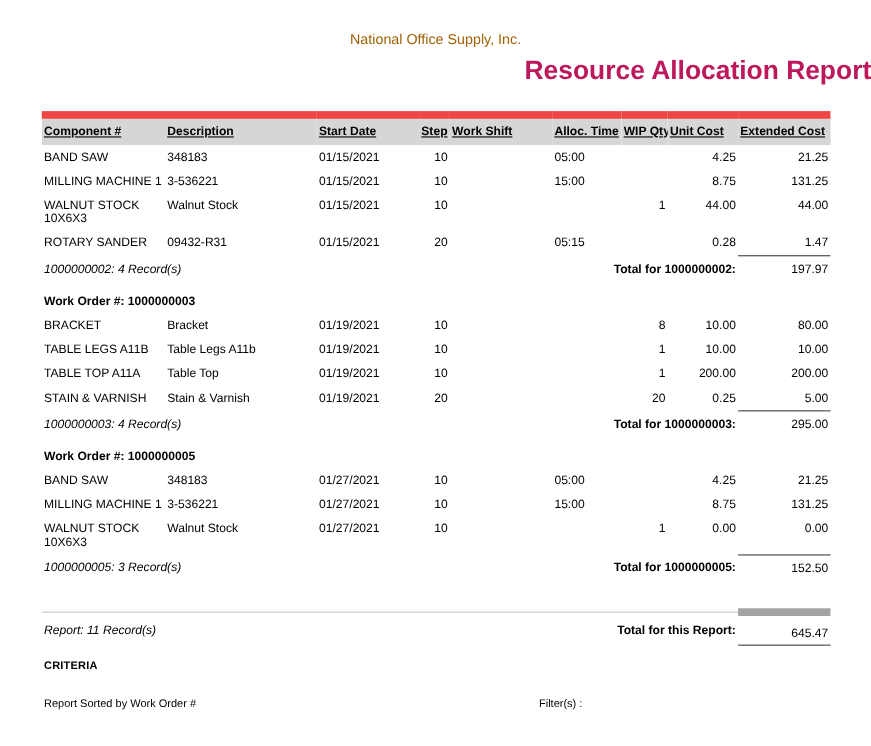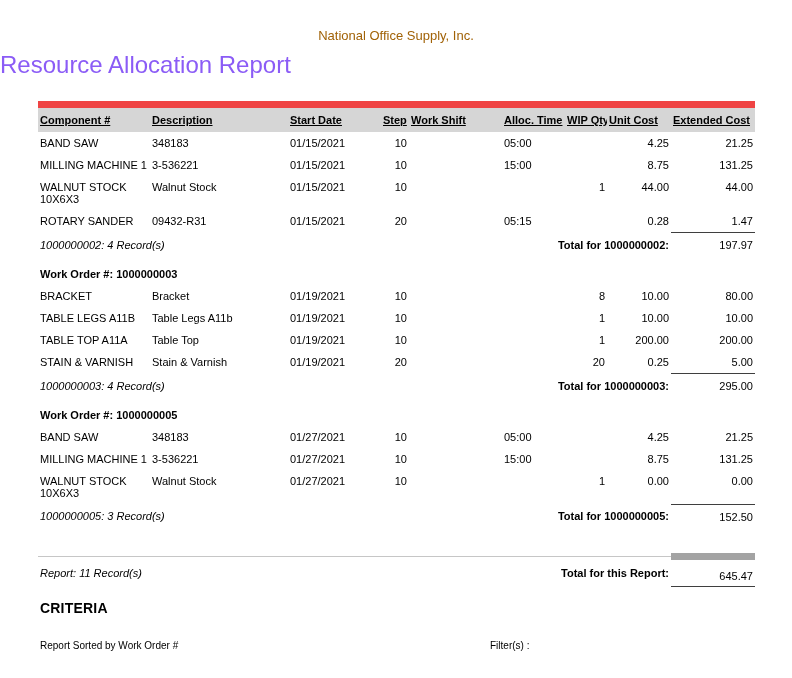--- a/index.html
+++ b/index.html
@@ -7,21 +7,21 @@
   body {
     width:792px; height:678px;
     font-family:"Liberation Sans", sans-serif;
     color:#000;
     position:relative;
     overflow:hidden;
   }
   .page { position:relative; width:792px; height:678px; }
 
   .company { text-align:center; padding-top:28px; font-size:13px; color:#a16207; }
-  .report-title { text-align:left; font-size:24px; padding-top:8px; color:#8b5cf6; font-weight:400; }
+  .report-title { text-align:right; font-size:24px; padding-top:8px; color:#be185d; font-weight:700; }
 
   table.report {
     border-collapse:collapse;
     table-layout:fixed;
     width:717px;
     margin:22px 0 0 38px;
     font-size:11px;
   }
   table.report td, table.report th {
     padding:4px 2px 3px 2px;
@@ -57,21 +57,21 @@
   tr.separator td { height:26px; border-bottom:1px solid #c6c6c6; padding:0; }
   tr.report-footer td { padding-top:10px; padding-bottom:4px; }
   tr.report-footer td.total-value { border-top:7px solid #a3a3a3; border-bottom:1px solid #3f3f3f; }
 
   .criteria {
     position:absolute;
     left:40px; top:600px;
     width:714px;
     font-size:10px;
   }
-  .criteria-title { font-size:14px; font-weight:bold; letter-spacing:0.2px; }
+  .criteria-title { font-size:10px; font-weight:bold; letter-spacing:0.2px; }
   .criteria-row { display:flex; margin-top:24px; align-items:flex-start; }
   .criteria-col-sort { width:206px; }
   .criteria-col-specific { width:244px; }
   .criteria-col-filter { flex:1; }
   .criteria-col-specific div { line-height:14px;margin-top:44px; }
 </style>
 </head>
 <body>
 
 <div class="page">

